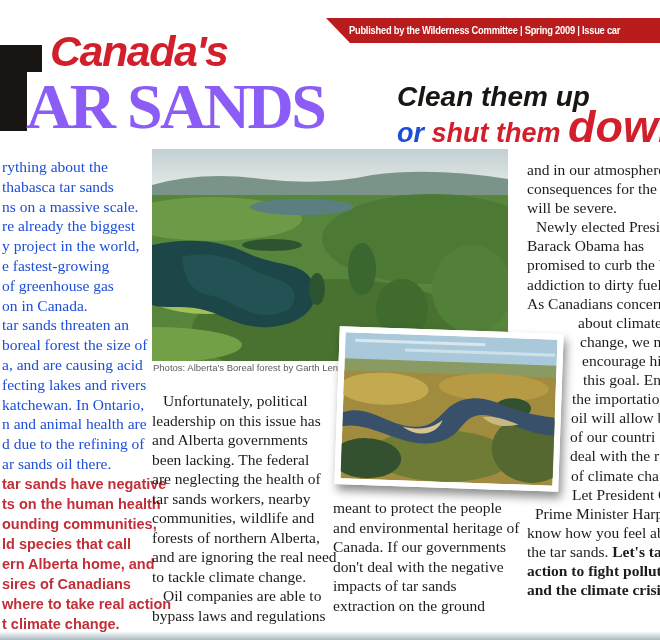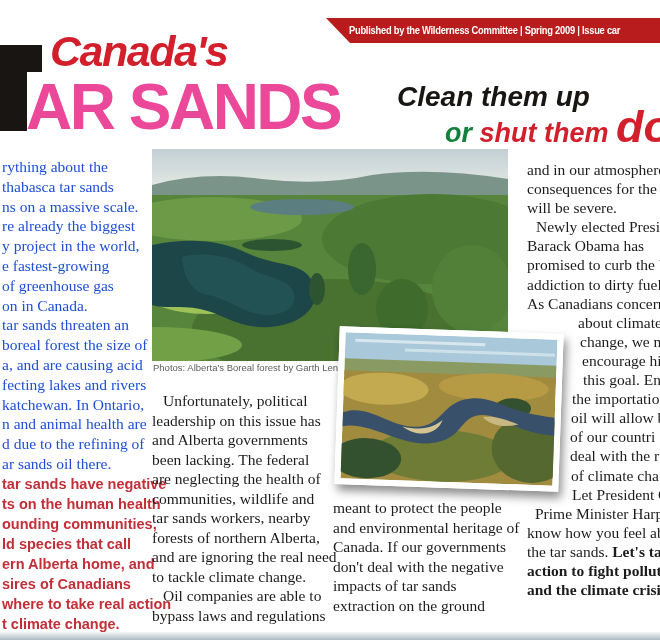--- a/index.html
+++ b/index.html
@@ -27,29 +27,29 @@
   .t-stem{left:0;top:45px;width:27px;height:86px;background:#191512;}
   .kicker{
     left:50px;top:27px;
     font-family:"Liberation Sans", sans-serif;
     font-weight:bold;font-style:italic;
     font-size:43px;letter-spacing:-1.5px;color:#d21f2b;
     white-space:nowrap;
   }
   .title-rest{
     left:26px;top:82px;
-    font-family:Liberation Sans, sans-serif;
+    font-family:Liberation Serif, serif;
     font-weight:bold;font-size:64px;line-height:50px;letter-spacing:-2.5px;
-    color:#ec4899;white-space:nowrap;
+    color:#8b5cf6;white-space:nowrap;
   }
   .tagline{left:397px;top:82px;font-family:"Liberation Sans", sans-serif;
     font-weight:bold;font-style:italic;white-space:nowrap;}
   .tag1{font-size:28px;color:#191512;line-height:30px;}
   .tag2{margin-top:-5px;line-height:40px;}
-  .tag-or{font-size:27px;color:#15803d;margin-left:48px;}
+  .tag-or{font-size:27px;color:#1d4ed8;}
   .tag-shut{font-size:27px;color:#d21f2b;}
   .tag-down{font-size:45px;color:#d21f2b;}
 
   
   .line{white-space:nowrap;}
   .col-left-black{left:2px;top:157px;width:150px;
     font-size:15.5px;line-height:19.8px;color:#1d4ed8;}
   .col-left-red{left:2px;top:474px;width:150px;
     font-family:"Liberation Sans", sans-serif;font-weight:bold;
     font-size:14.5px;line-height:20px;color:#c22f38;}
@@ -189,22 +189,22 @@
     <div class="line">where to take real action</div>
     <div class="line">t climate change.</div>
   </div>
 
 <div class="abs col-middle">
     <div class="line">Unfortunately, political</div>
     <div class="line">leadership on this issue has</div>
     <div class="line">and Alberta governments</div>
     <div class="line">been lacking. The federal</div>
     <div class="line">are neglecting the health of</div>
+    <div class="line">tar sands workers, nearby</div>
     <div class="line">communities, wildlife and</div>
-    <div class="line">tar sands workers, nearby</div>
     <div class="line">forests of northern Alberta,</div>
     <div class="line">and are ignoring the real need</div>
     <div class="line">to tackle climate change.</div>
     <div class="line">Oil companies are able to</div>
     <div class="line">bypass laws and regulations</div>
   </div>
 
 <div class="abs col-third">
     <div class="line">meant to protect the people</div>
     <div class="line">and environmental heritage of</div>

